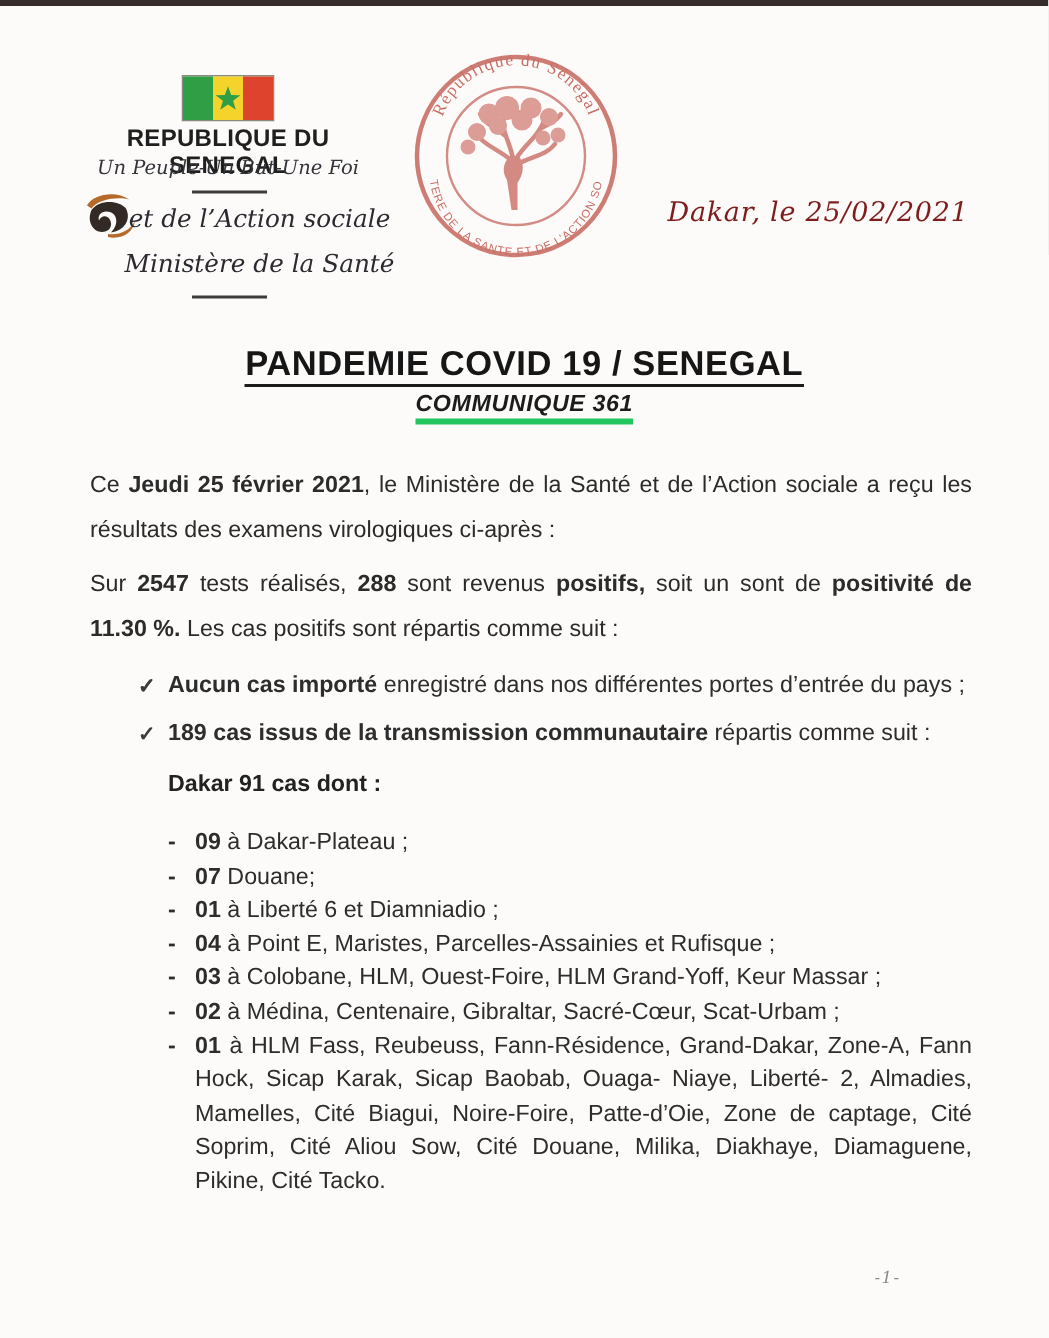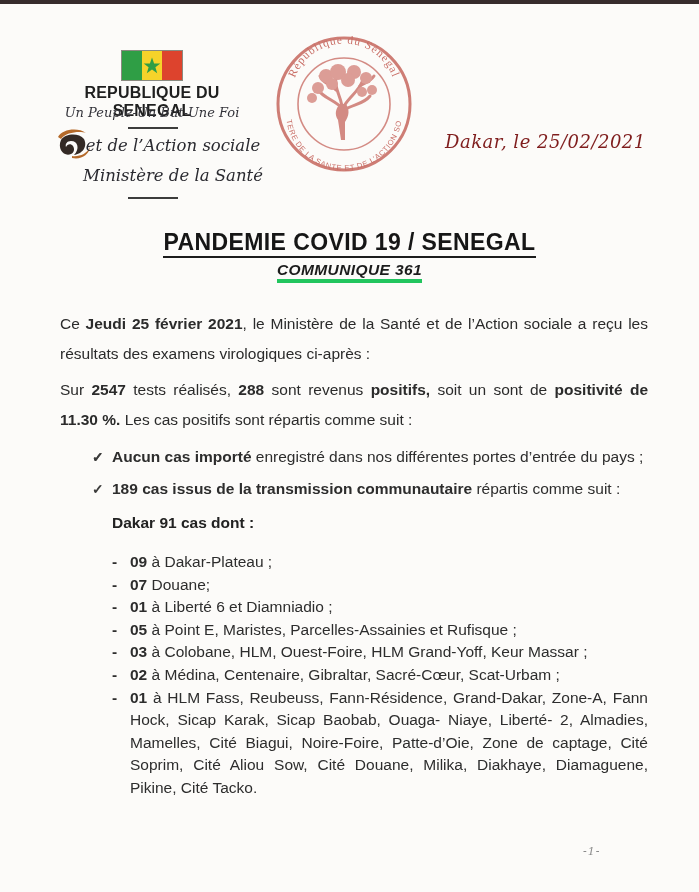--- a/index.html
+++ b/index.html
@@ -181,21 +181,21 @@
       <li>
         <span class="dash-glyph">-</span>
         <span><span class="b">07</span><span> Douane;</span></span>
       </li>
       <li>
         <span class="dash-glyph">-</span>
         <span><span class="b">01</span><span> à Liberté 6 et Diamniadio ;</span></span>
       </li>
       <li>
         <span class="dash-glyph">-</span>
-        <span><span class="b">05</span><span> à Point E, Maristes, Parcelles-Assainies et Rufisque ;</span></span>
+        <span><span class="b">04</span><span> à Point E, Maristes, Parcelles-Assainies et Rufisque ;</span></span>
       </li>
       <li>
         <span class="dash-glyph">-</span>
         <span><span class="b">03</span><span> à Colobane, HLM, Ouest-Foire, HLM Grand-Yoff, Keur Massar ;</span></span>
       </li>
       <li>
         <span class="dash-glyph">-</span>
         <span><span class="b">02</span><span> à Médina, Centenaire, Gibraltar, Sacré-Cœur, Scat-Urbam ;</span></span>
       </li>
       <li class="long">

